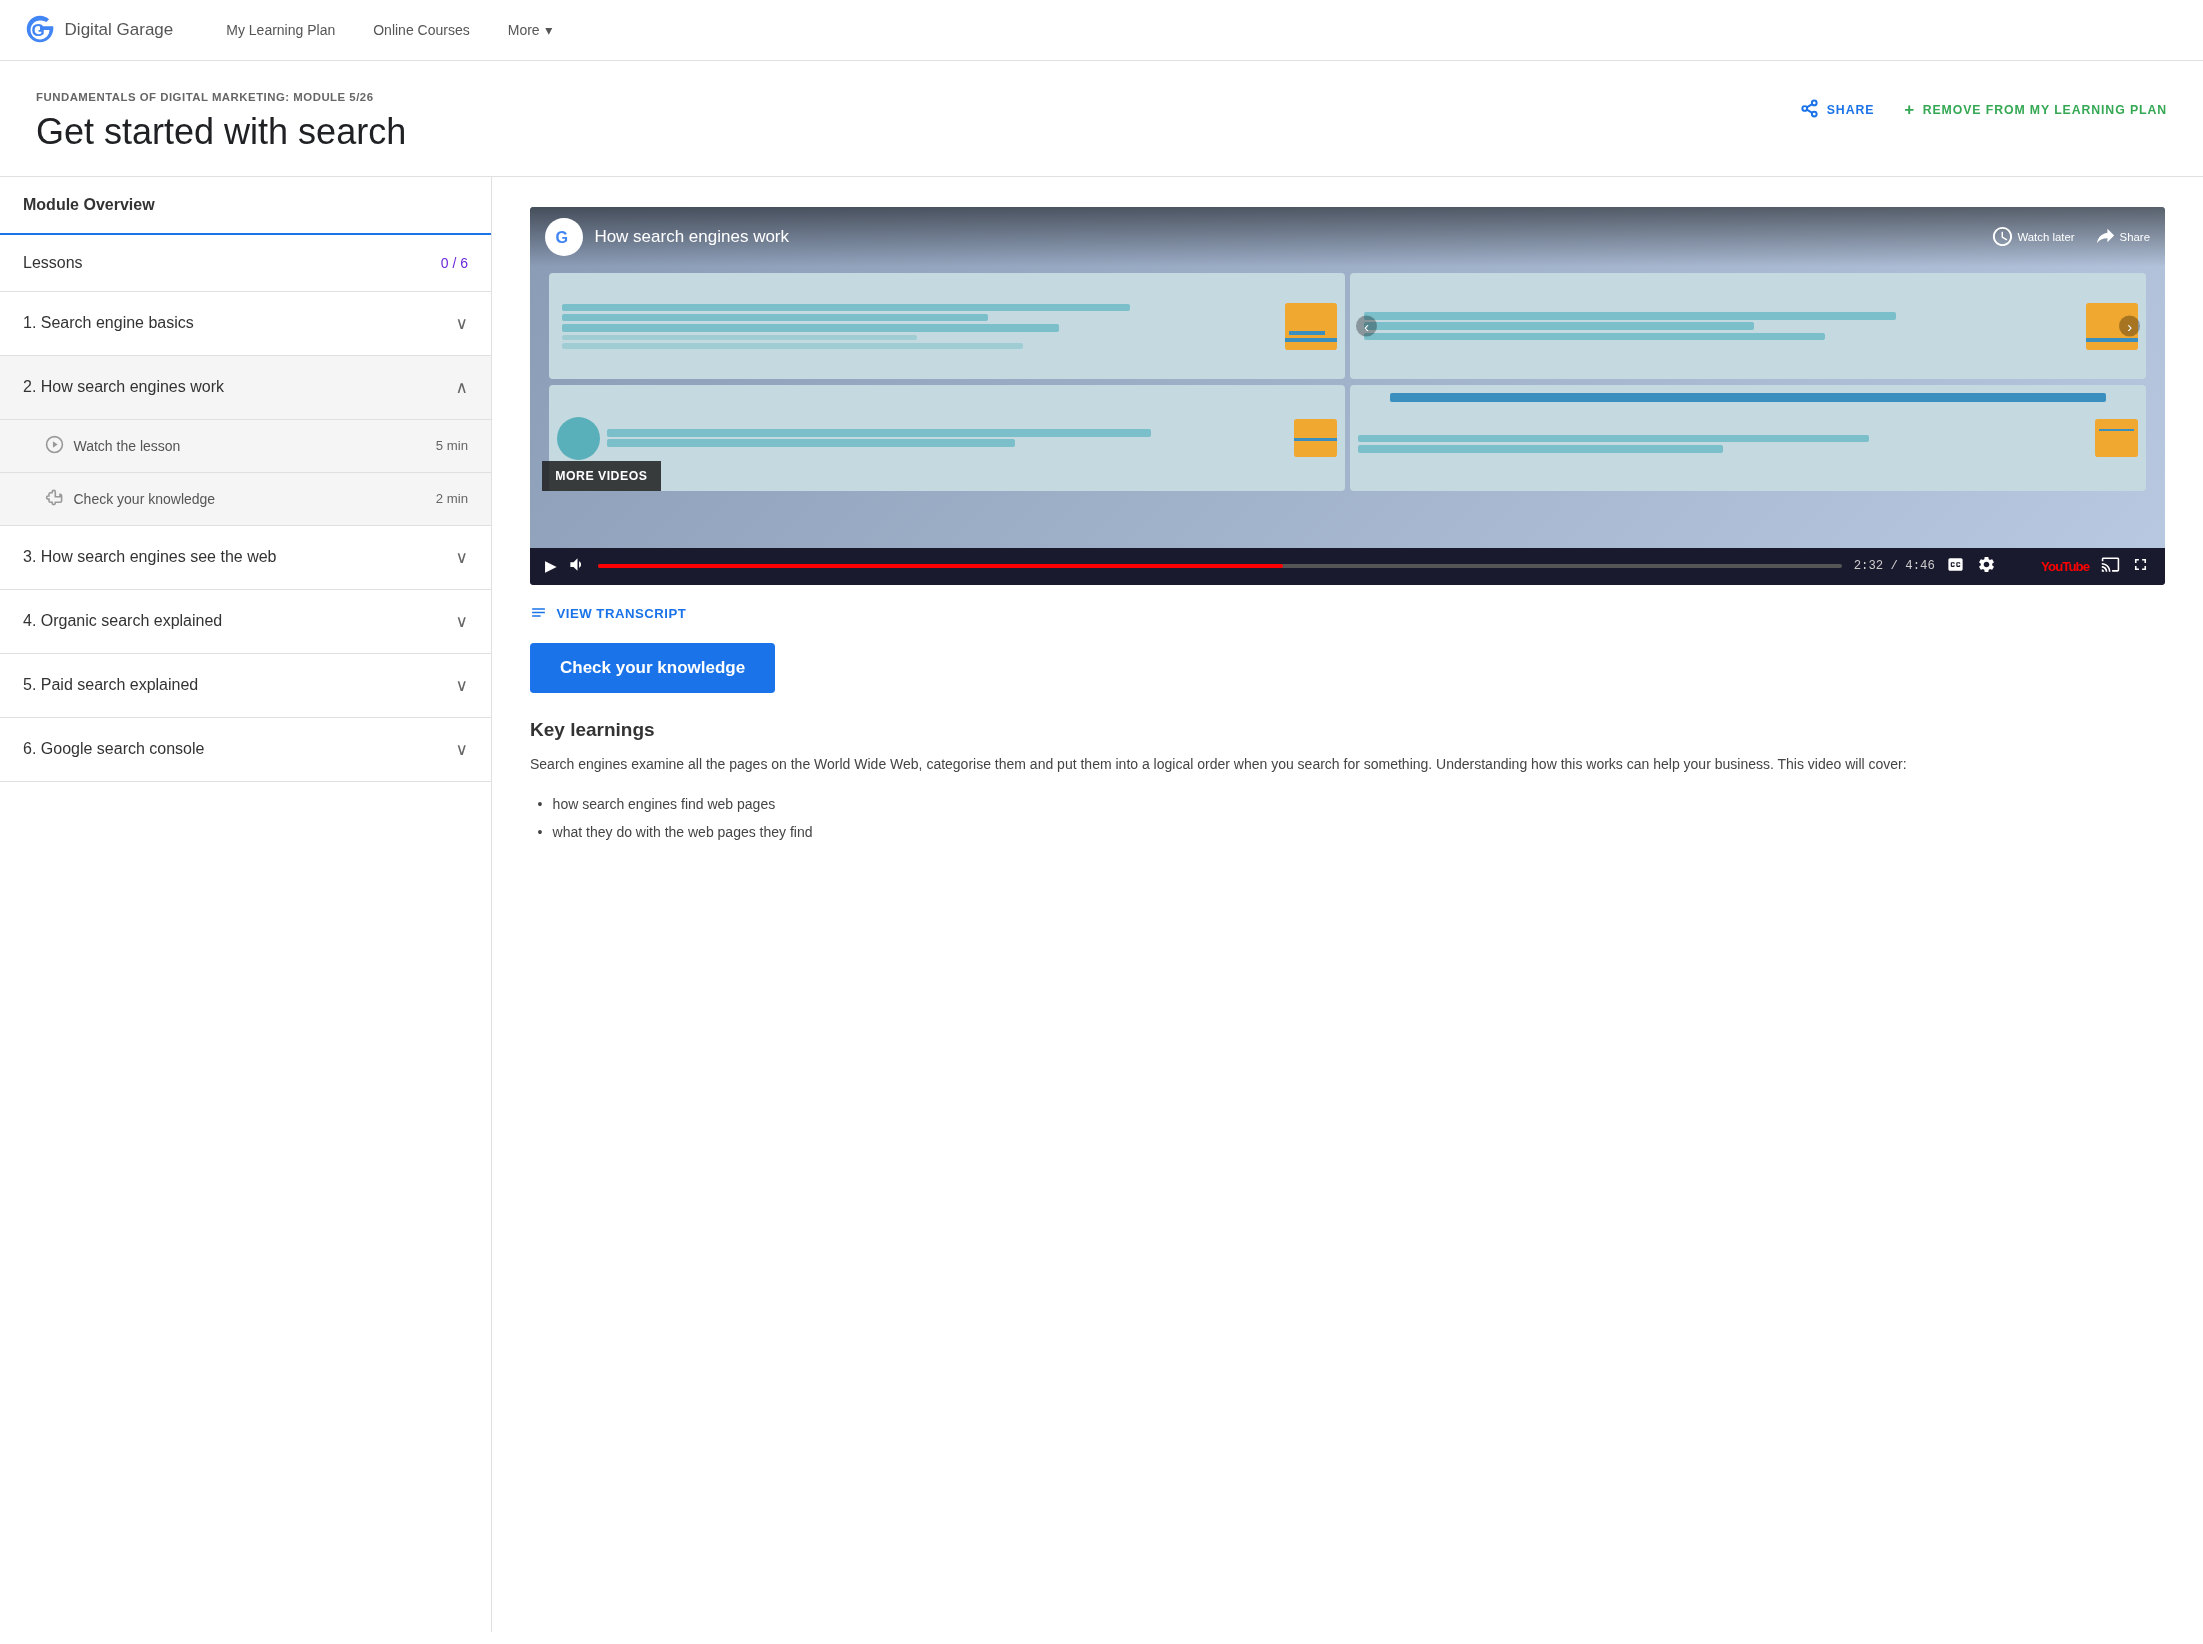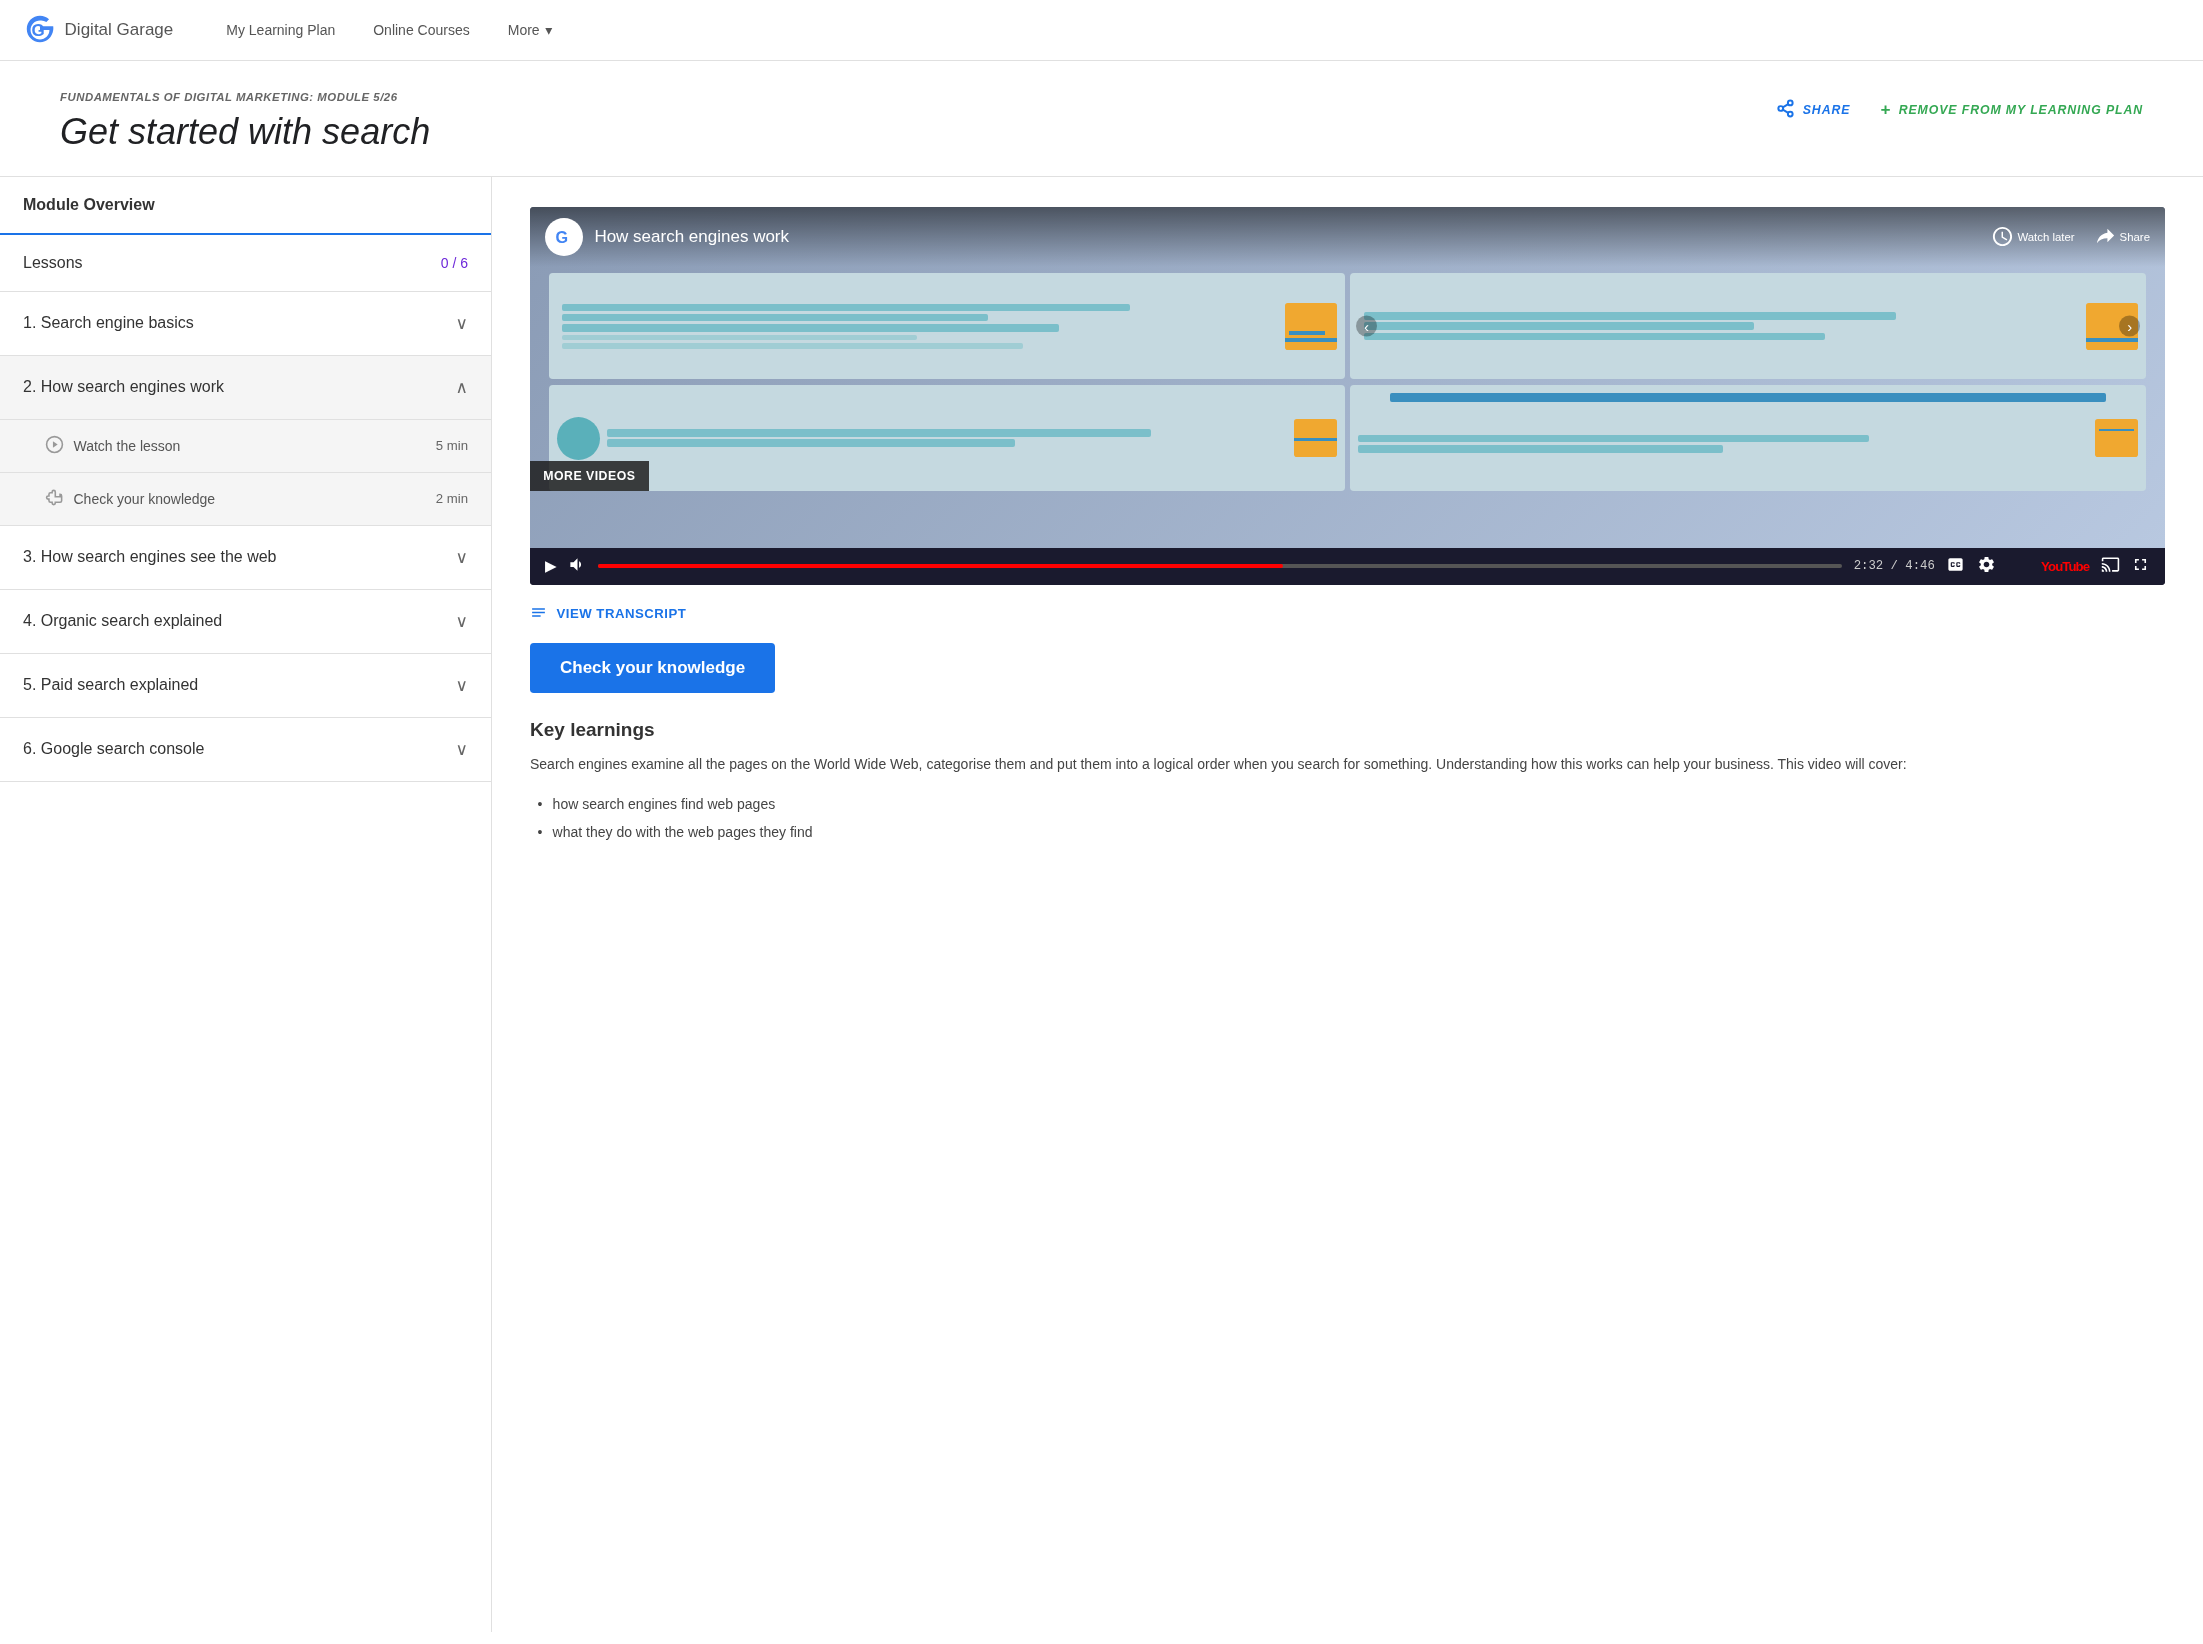--- a/index.html
+++ b/index.html
@@ -17,21 +17,21 @@
     }
     .nav-brand { font-size: 17px; color: #555; font-weight: 400; }
     .nav-links { display: flex; gap: 8px; }
     .nav-link {
       padding: 7.6px 15px; font-size: 14px; color: #555;
       text-decoration: none; border-radius: 3.8px; cursor: pointer;
       display: flex; align-items: center; gap: 5.7px;
     }
 
     
-    .page-header { padding: 30px 60px 23px; border-bottom: 0.9px solid #e0e0e0; font-style: italic; }
+    .page-header { padding: 30px 36px 23px; border-bottom: 0.9px solid #e0e0e0; }
     .breadcrumb { font-size: 11.4px; color: #666; text-transform: uppercase; letter-spacing: 0.5px; margin-bottom: 7.6px; font-weight: 600; }
     .page-title { font-size: 36px; font-weight: 400; color: #202124; }
     .page-actions { display: flex; gap: 30px; align-items: center; margin-top: 7.6px; }
     .action-btn {
       display: flex; align-items: center; gap: 7.6px;
       font-size: 12.3px; font-weight: 700; letter-spacing: 0.9px;
       text-transform: uppercase; cursor: pointer; text-decoration: none;
     }
     .action-share { color: #1a73e8; }
     .action-remove { color: #34a853; }
@@ -97,21 +97,21 @@
     }
     .video-title-text { color: #fff; font-size: 17px; font-weight: 500; flex: 1; }
     .video-actions-top { display: flex; gap: 19px; align-items: center; }
     .video-action-btn {
       display: flex; flex-direction: row; align-items: center;
       gap: 3px; color: #fff; font-size: 11.4px; cursor: pointer;
     }
     .video-action-btn svg { width: 23px; height: 23px; }
 
     .more-videos-badge {
-      position: absolute; bottom: 57px; left: 0;
+      position: absolute; bottom: 57px; left: 12px;
       background: rgba(30,30,30,0.85); color: #fff;
       padding: 7.6px 13.2px; font-size: 12.3px; font-weight: 600; letter-spacing: 0.5px;
     }
 
     .video-controls {
       background: #1a1a2e; padding: 7.6px 15px;
       display: flex; align-items: center; gap: 11.4px;
     }
     .progress-bar-container { flex: 1; height: 3.8px; background: #555; border-radius: 1.9px; position: relative; }
     .progress-bar-fill { height: 100%; background: #ff0000; border-radius: 1.9px; width: 55%; }

